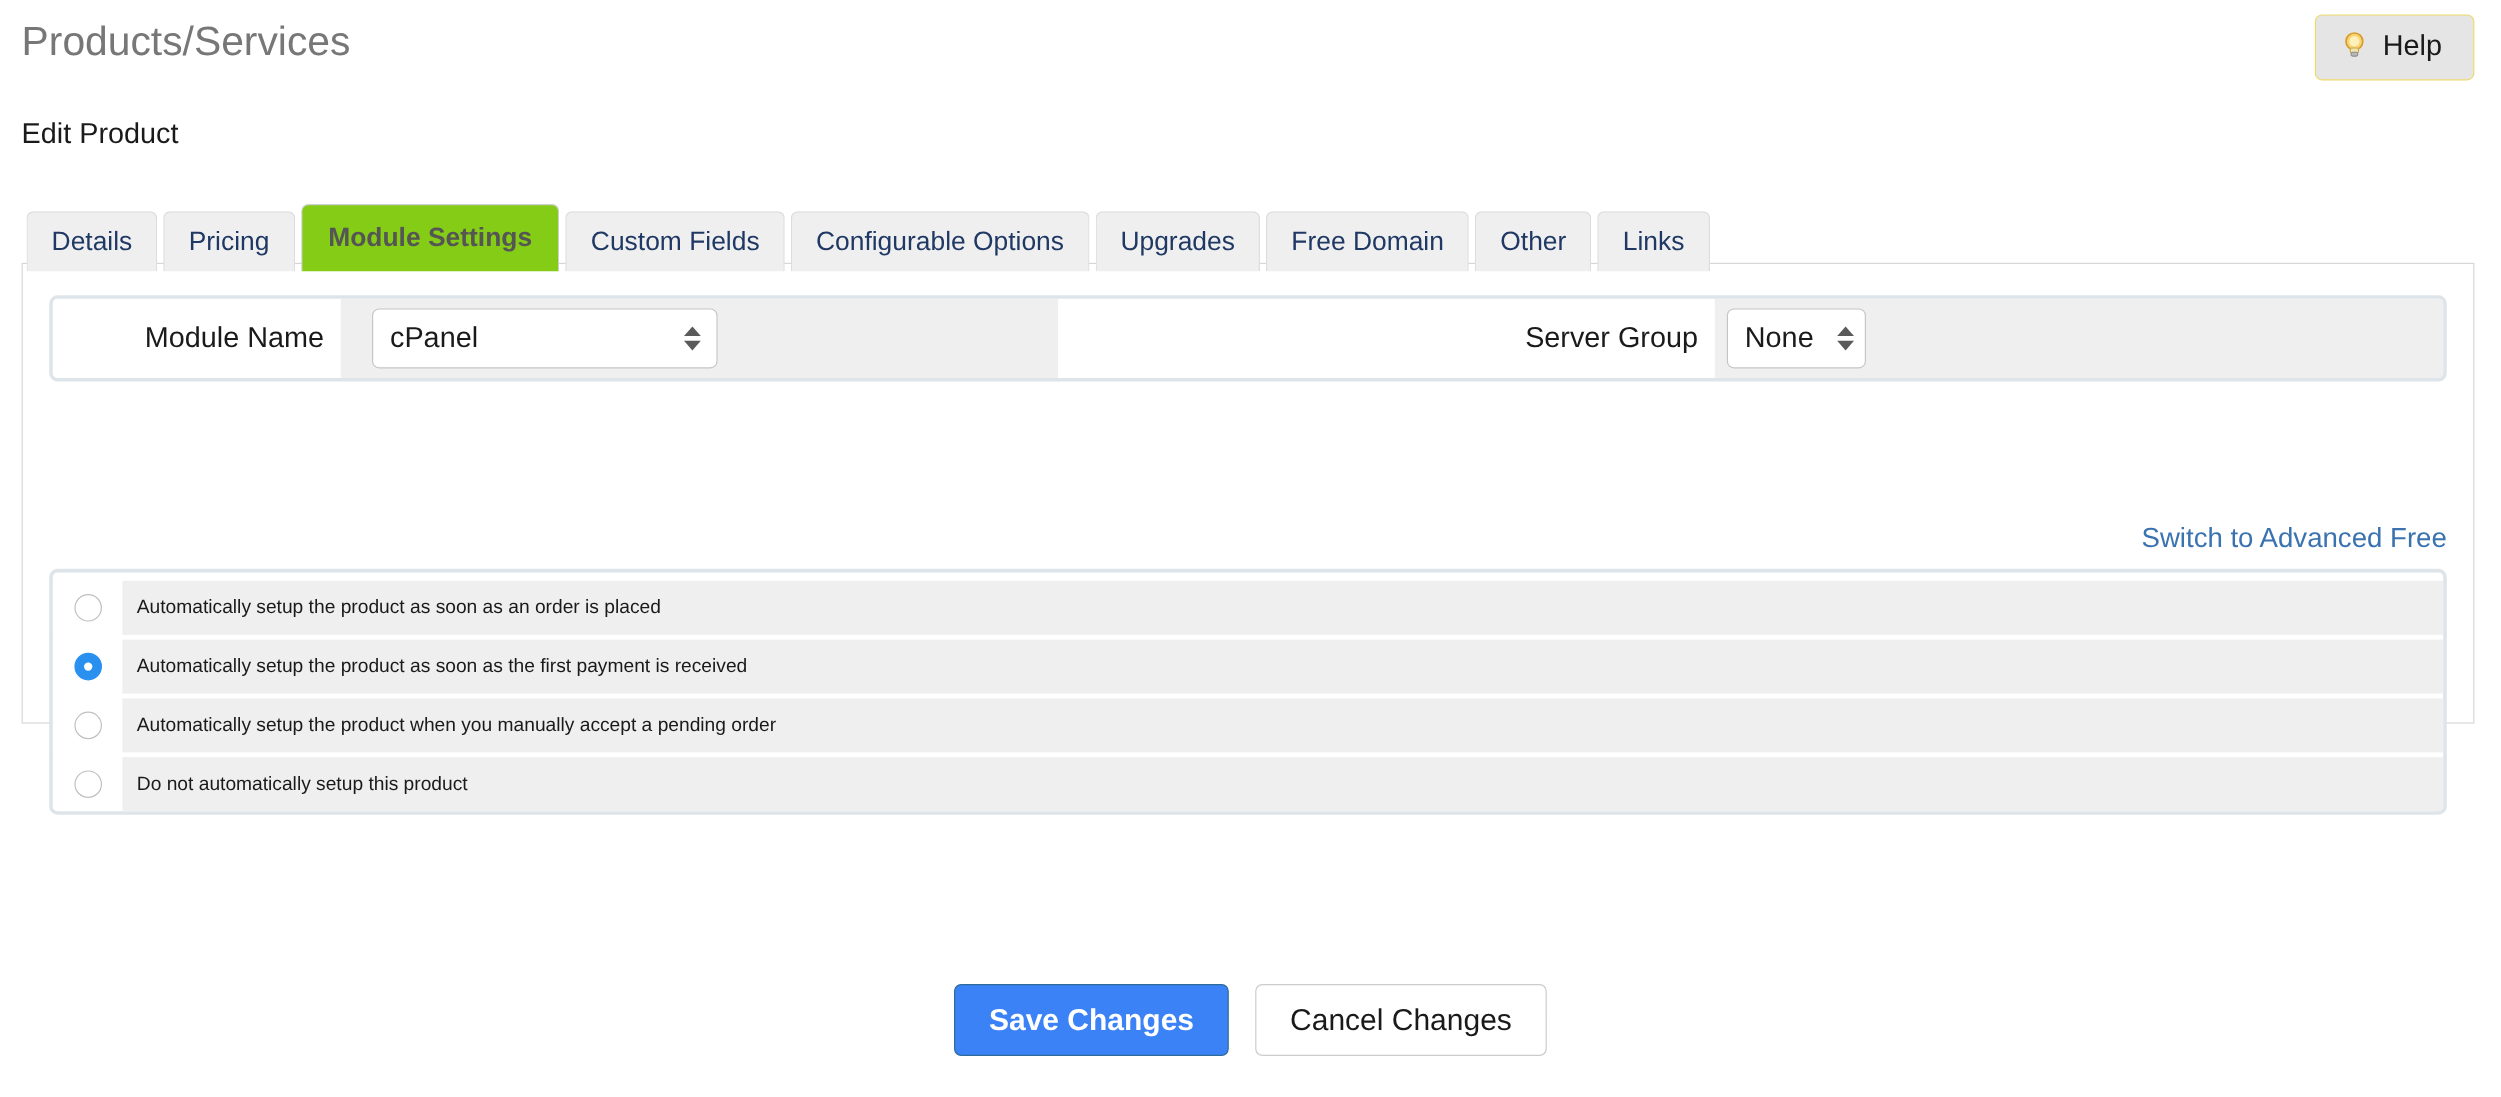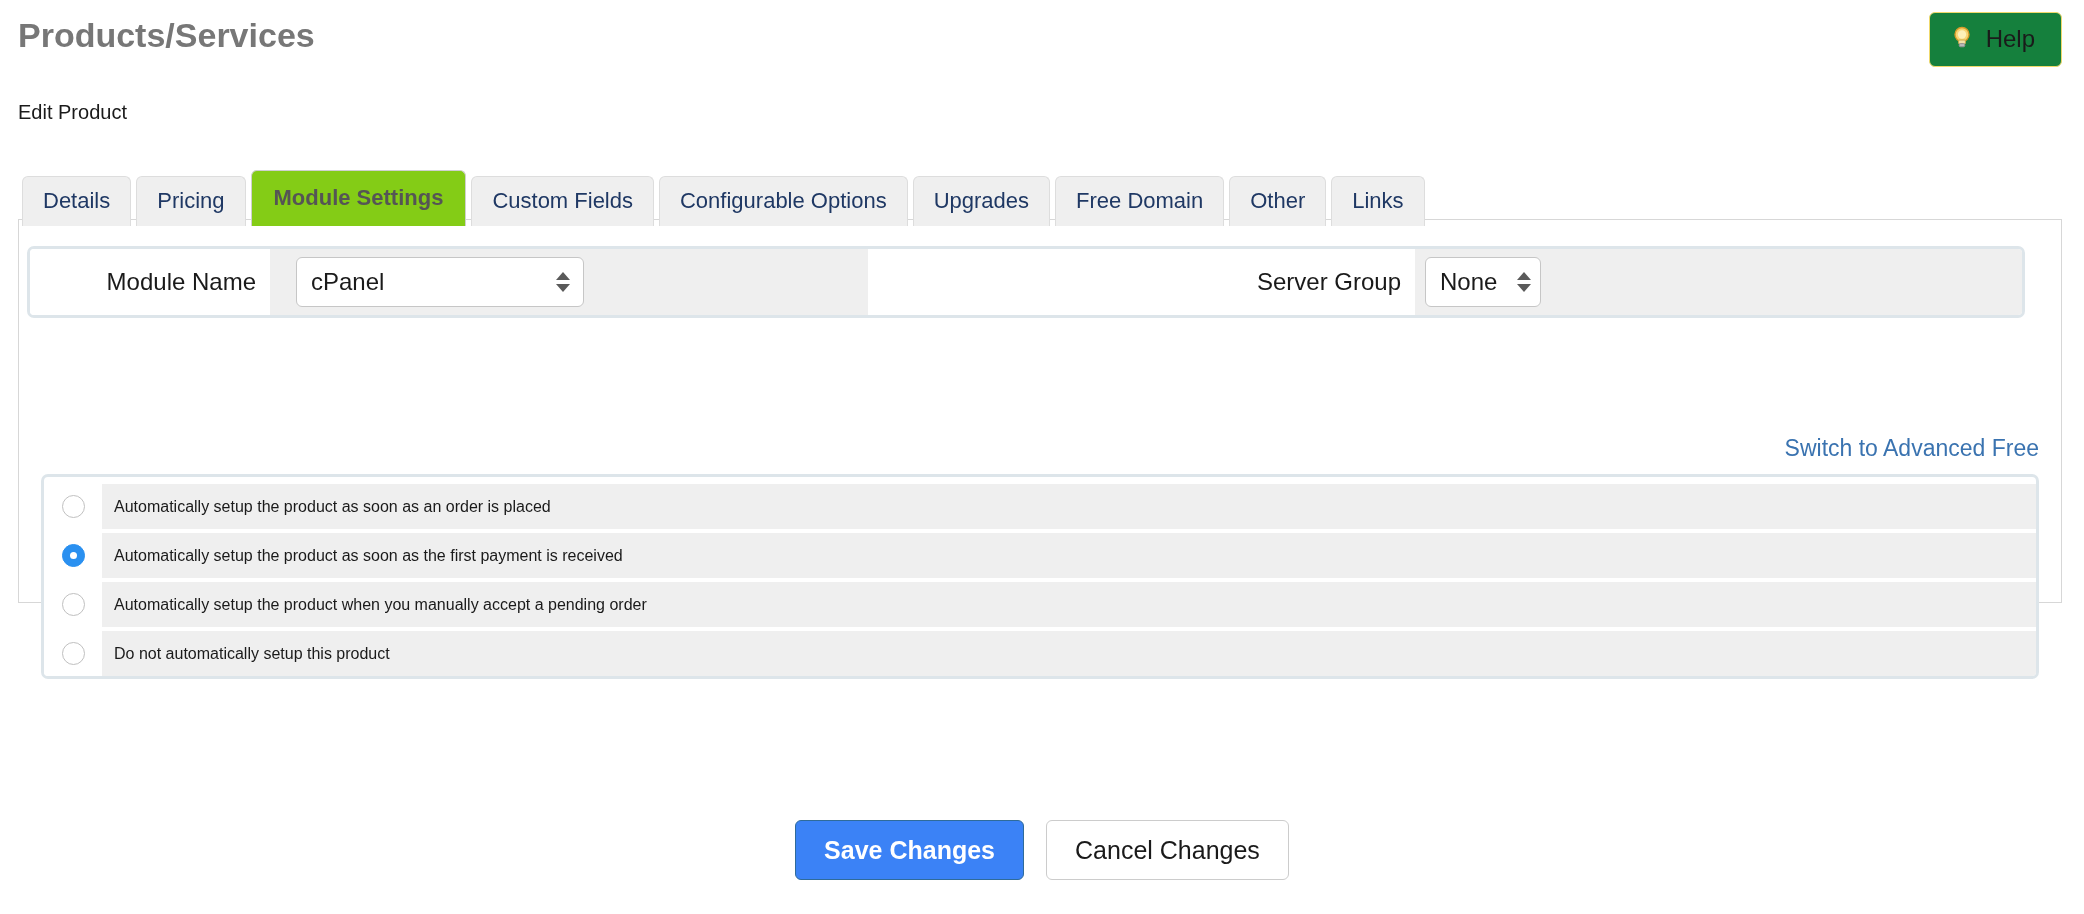--- a/index.html
+++ b/index.html
@@ -18,30 +18,30 @@
 
   
   .page-header {
     position: absolute;
     left: 18px;
     top: 14px;
     width: 2050px;
   }
   .page-title {
     font-size: 34px;
-    font-weight: 700;
+    font-weight: 400;
     color: #777777;
     line-height: 42px;
     letter-spacing: 0px;
   }
   .help-button {
     position: absolute;
     right: 22px;
     top: 12px;
-    background: #15803d;
+    background: #e5e5e5;
     border: 1px solid #f0d96b;
     border-radius: 6px;
     padding: 12px 26px 13px 20px;
     font-size: 24px;
     color: #1a1a1a;
     display: flex;
     align-items: center;
     gap: 12px;
     box-sizing: border-box;
     cursor: pointer;
@@ -51,21 +51,21 @@
   .help-bulb {
     font-size: 22px;
     line-height: 22px;
     display: inline-block;
   }
 
   .subtitle {
     position: absolute;
     left: 18px;
     top: 95px;
-    font-size: 20px;
+    font-size: 24px;
     font-weight: 400;
     color: #1a1a1a;
     line-height: 34px;
   }
 
   
   .tab-bar {
     position: absolute;
     left: 22px;
     top: 170px;
@@ -114,21 +114,21 @@
     position: absolute;
     border: 3px solid #dde5ea;
     border-radius: 7px;
     background: #ffffff;
     box-sizing: border-box;
     overflow: hidden;
   }
 
   
   .row-module {
-    left: 8px;
+    left: 22px;
     top: 26px;
     width: 1998px;
     height: 72px;
     display: flex;
     align-items: stretch;
   }
   .cell-label {
     background: #ffffff;
     display: flex;
     align-items: center;

